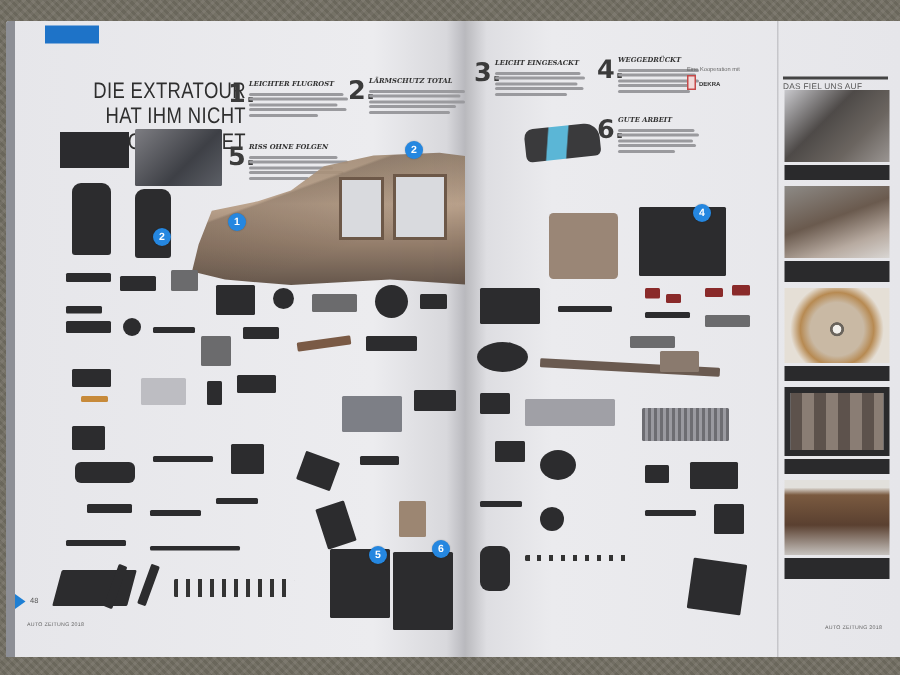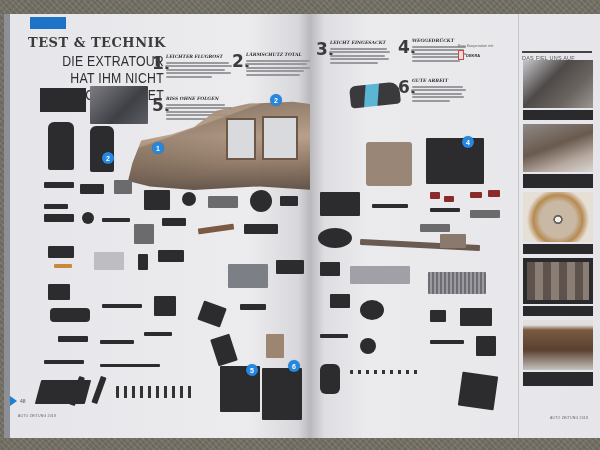--- a/index.html
+++ b/index.html
@@ -142,21 +142,20 @@
 </head>
 <body>
 
 <div class="carpet"></div>
 
 <div class="spread">
 
   <div class="page page-left">
     <div class="left-edge"></div>
     <div class="blue-tab"></div>
-    <div class="section-label">TEST &amp; TECHNIK</div>
     <div class="headline">DIE EXTRATOUR HAT IHM NICHT GESCHADET</div>
 
     <div class="item" style="left:148px; top:40px; width:80px; height:40px;">
       <div class="num">1.</div>
       <div class="title">LEICHTER FLUGROST</div>
       <div class="body">
         <div class="line" style="width:95%"></div>
           <div class="line" style="width:100%"></div>
           <div class="line" style="width:90%"></div>
           <div class="line" style="width:98%"></div>

